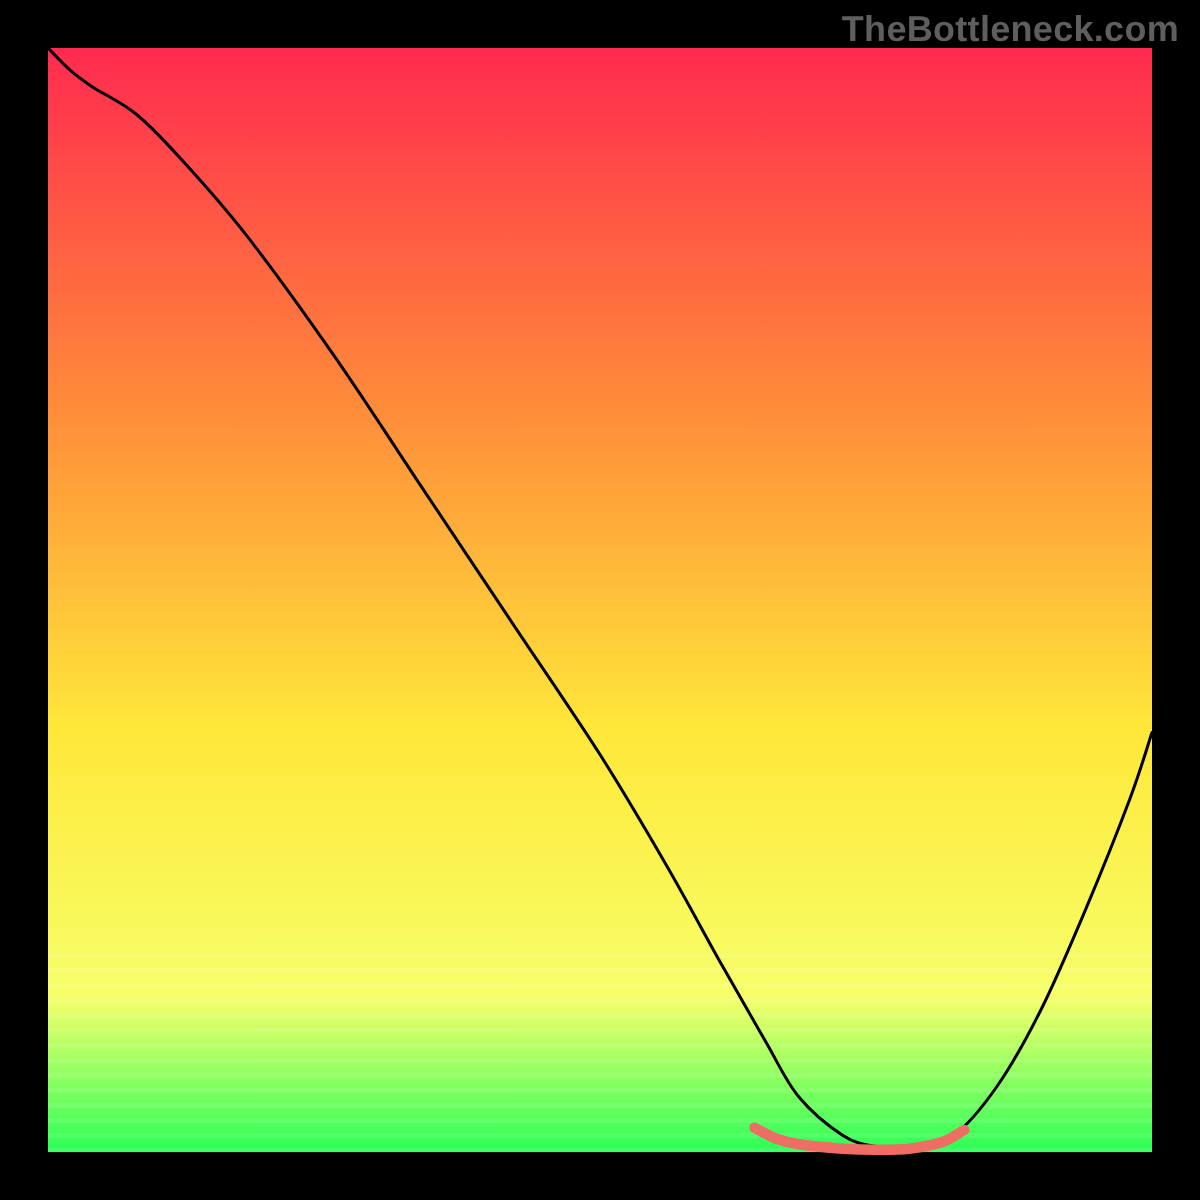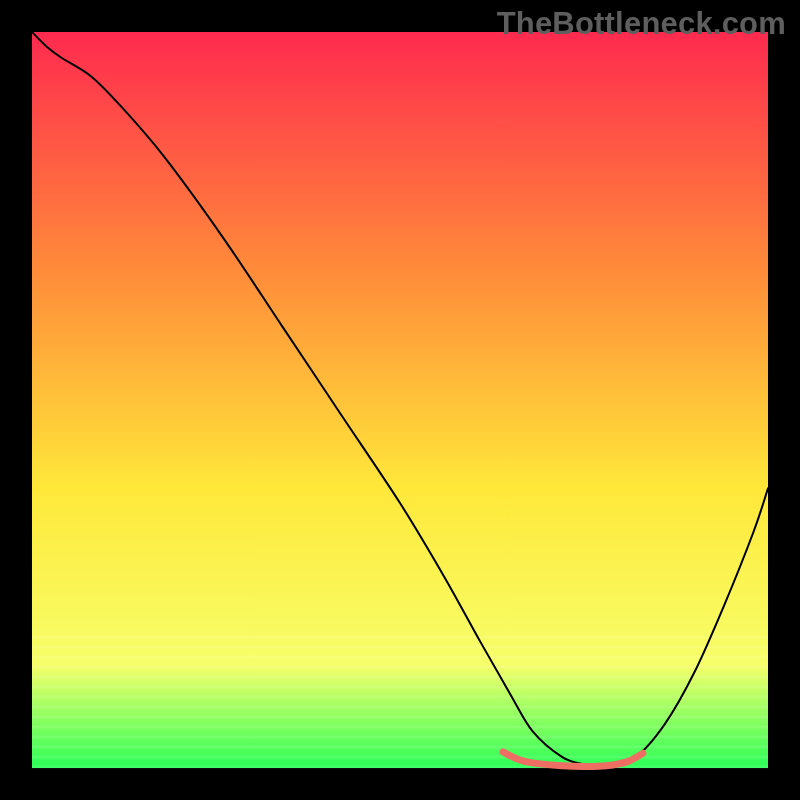--- a/index.html
+++ b/index.html
@@ -13,21 +13,21 @@
     position: relative;
     width: 800px;
     height: 800px;
     background: #000;
   }
   .watermark {
     position: absolute;
     top: 6px;
     right: 14px;
     font-family: Arial, Helvetica, sans-serif;
-    font-size: 31px;
+    font-size: 24px;
     font-weight: 600;
     color: #5e5e5e;
     letter-spacing: 0.2px;
   }
   svg {
     display: block;
   }
 </style>
 </head>
 <body>

